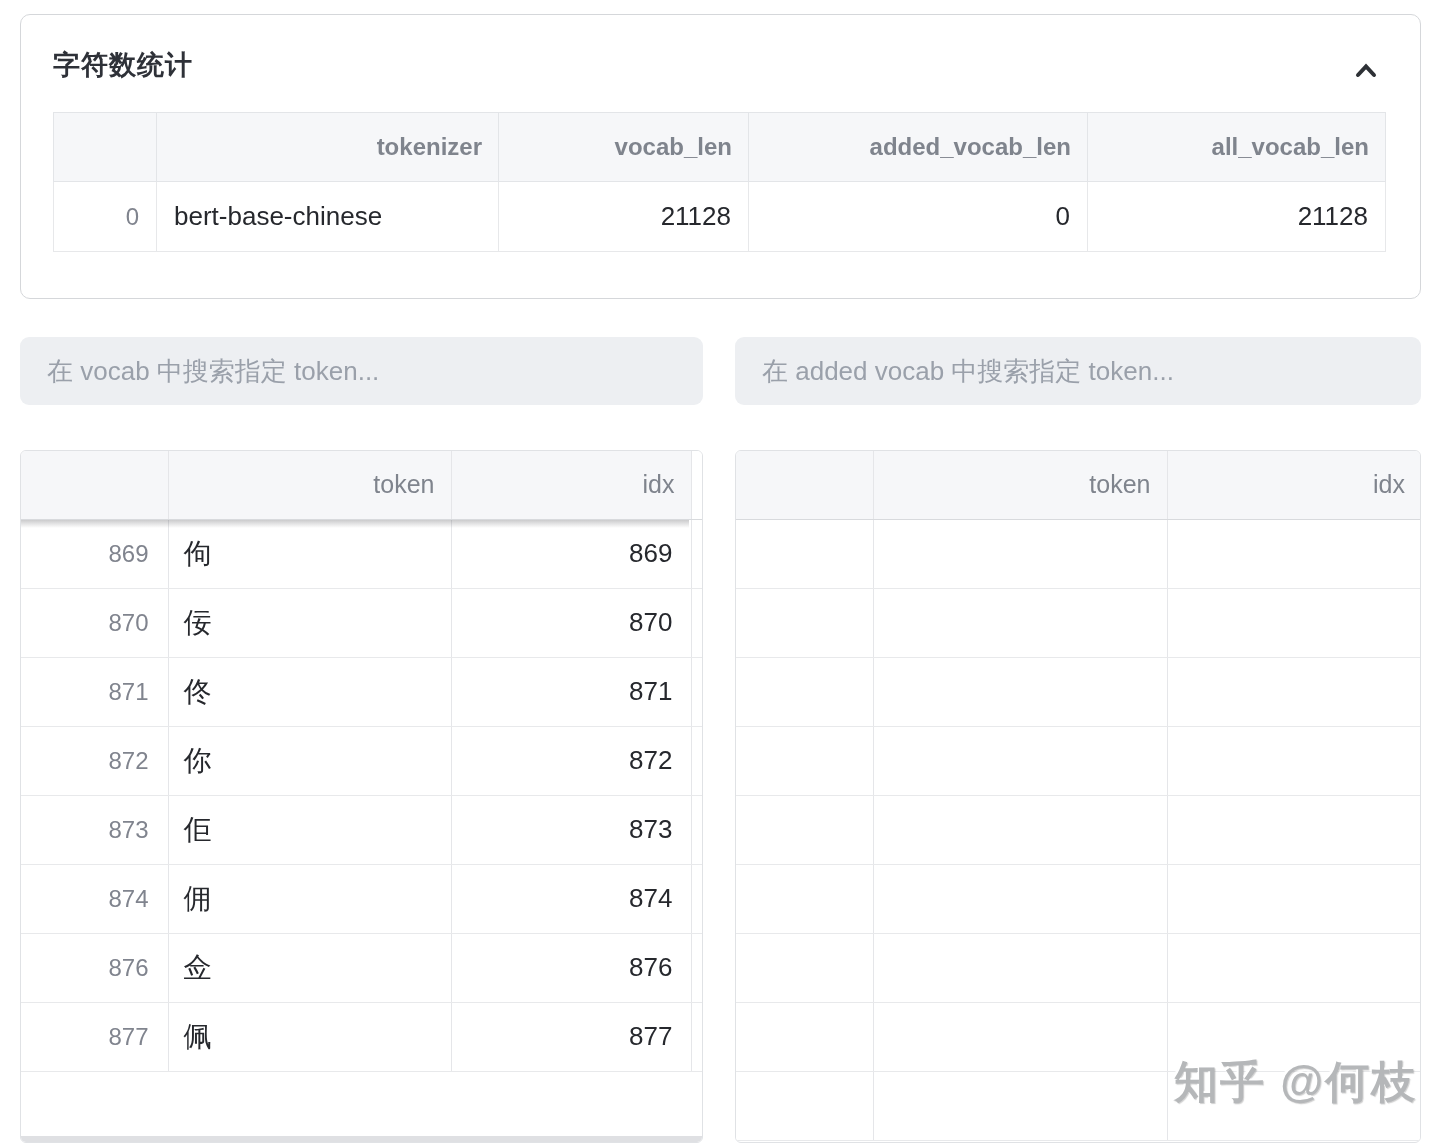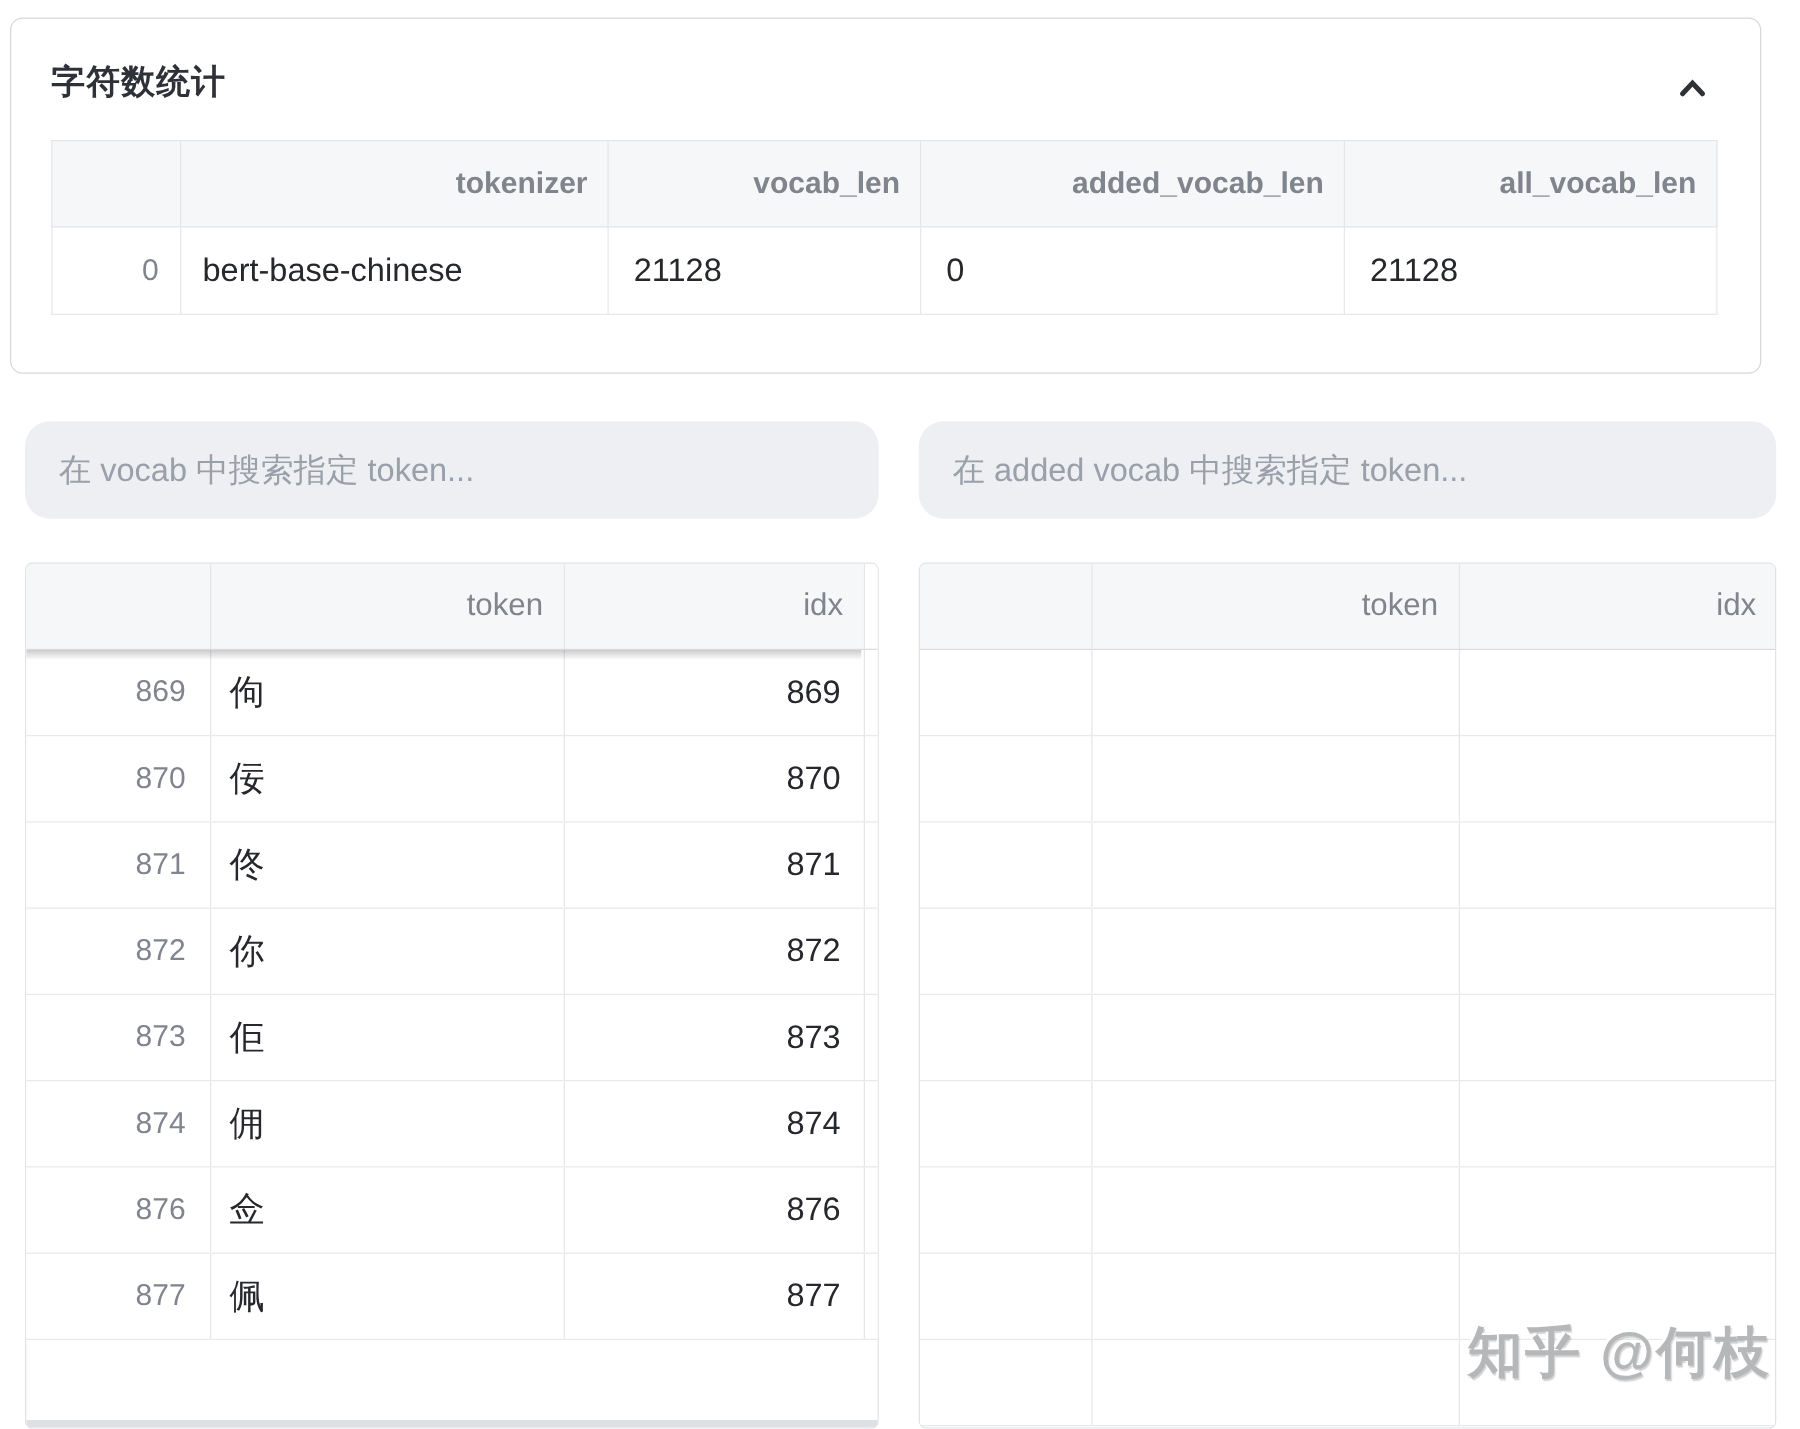--- a/index.html
+++ b/index.html
@@ -4,21 +4,21 @@
 <style>
   html,body{margin:0;padding:0;}
   body{
     width:1440px;height:1143px;overflow:hidden;position:relative;
     background:#ffffff;
     font-family:"Liberation Sans","DejaVu Sans",sans-serif;
     color:#26282d;
   }
   
   .panel{
-    position:absolute;left:8px;top:14px;width:1401px;height:285px;
+    position:absolute;left:20px;top:14px;width:1401px;height:285px;
     border:1px solid #d5d7da;border-radius:10px;background:#fff;box-sizing:border-box;
   }
   .panel-title{
     position:absolute;left:32px;top:32px;margin:0;
     font-size:27px;font-weight:600;color:#2e3138;letter-spacing:1px;
   }
   .collapse-btn{
     position:absolute;right:38px;top:40px;width:32px;height:32px;
     background:none;border:none;padding:0;cursor:pointer;
   }
@@ -31,25 +31,25 @@
   .stats-table th{
     height:69px;background:#f6f7f9;border:1px solid #e3e5e8;
     font-size:24px;font-weight:700;color:#7f848d;text-align:right;
     padding:0 16px;box-sizing:border-box;
   }
   .stats-table td{
     height:70px;border:1px solid #e7e8ea;background:#fff;
     font-size:26px;color:#26282d;padding:0 17px;box-sizing:border-box;
   }
   .stats-table td.row-idx{color:#80848e;font-size:24px;text-align:right;}
-  .stats-table td.num{text-align:left;padding-left:20px;}
+  .stats-table td.num{text-align:right;padding-left:20px;}
   
   .search{
-    position:absolute;top:337px;height:78px;box-sizing:border-box;
-    background:#edeff2;border:none;border-radius:20px;outline:none;
+    position:absolute;top:337px;height:68px;box-sizing:border-box;
+    background:#edeff2;border:none;border-radius:9px;outline:none;
     font-family:inherit;font-size:26px;color:#31333f;padding:0 27px;
   }
   .search::placeholder{color:#9aa0aa;opacity:1;}
   .search.left{left:20px;width:683px;}
   .search.right{left:735px;width:686px;}
   
   .df{
     position:absolute;top:450px;box-sizing:border-box;background:#fff;
     border:1px solid #e0e2e5;border-radius:6px;overflow:hidden;
   }

